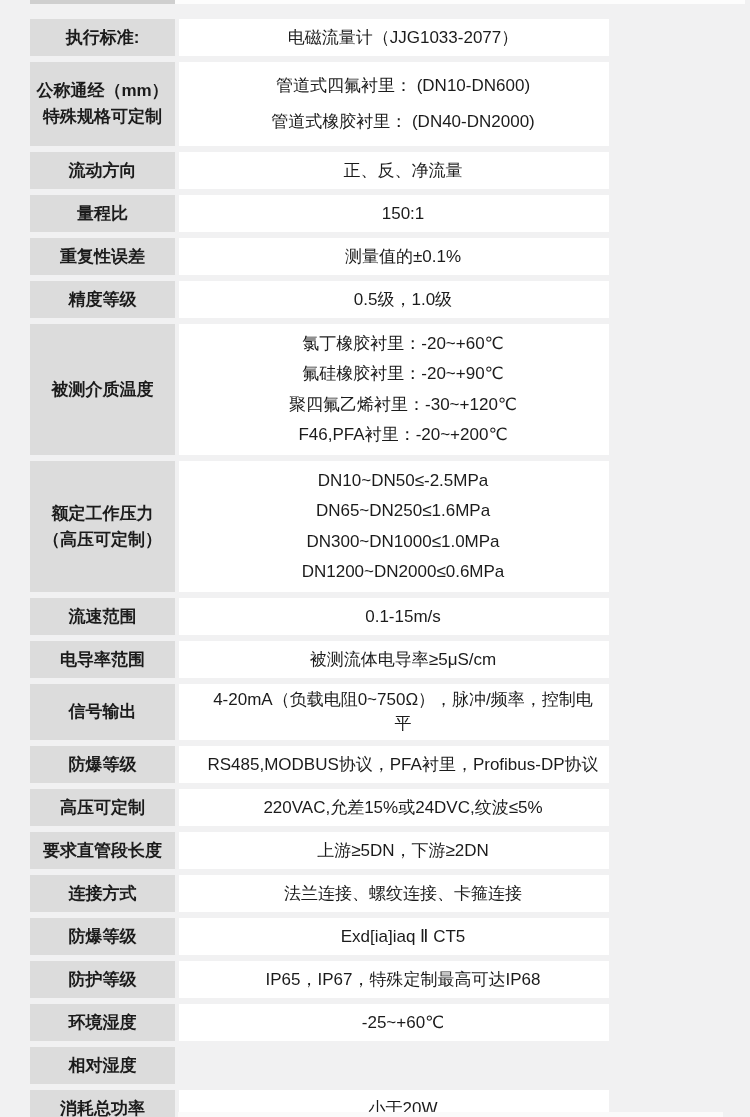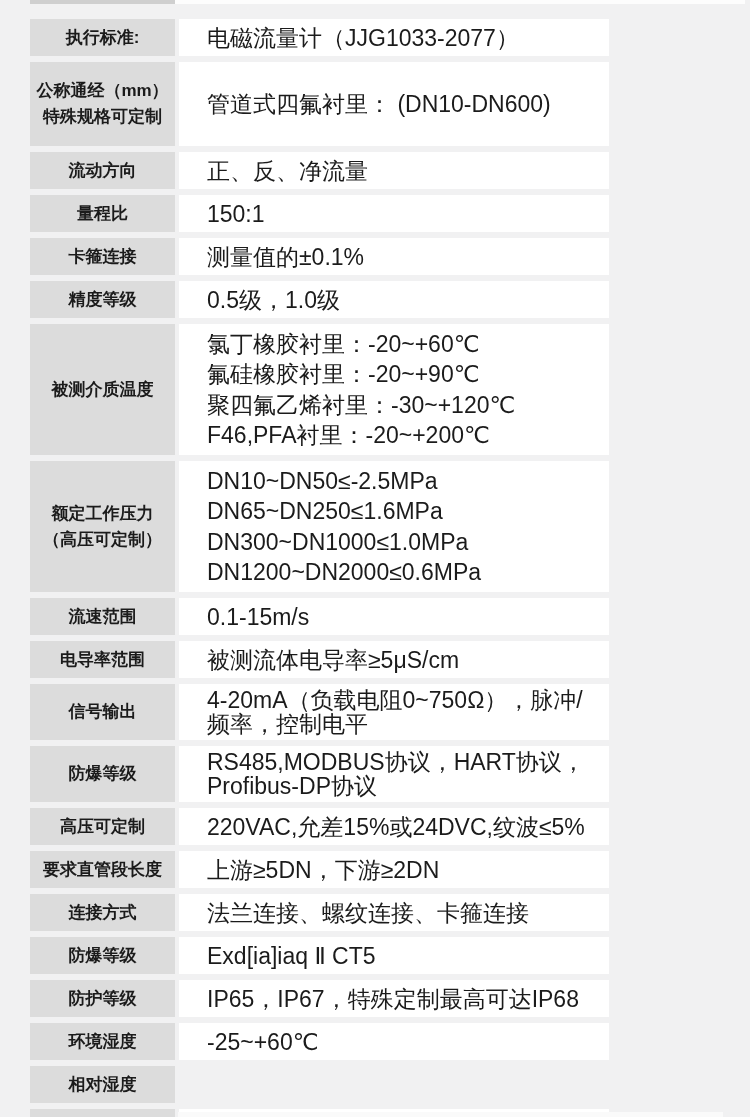--- a/index.html
+++ b/index.html
@@ -42,23 +42,23 @@
     font-weight:bold;
     text-align:center;
     font-size:17px;
     margin-right:4px;
     padding:4px 2px;
   }
   .label .lab-line{line-height:26px;}
   .value{
     flex:1 1 auto;
     background:var(--cell-bg);
-    font-size:23px;
+    font-size:17px;
     padding:4px 10px 4px 28px;
-    text-align:left;
+    text-align:center;
   }
   .value .val-line{line-height:32px;}
   .row.lines-1{min-height:37px;}
   .row.lines-1 .value .val-line{line-height:24px;}
   .row.lines-2{min-height:84px;}
   .row.lines-2 .value{justify-content:space-evenly;}
   .row.lines-4{min-height:131px;}
   .row.lines-4 .value{justify-content:space-evenly;}
   .row.lines-4 .value .val-line{line-height:30px;}
 </style>
@@ -79,20 +79,21 @@
       </div>
   </div>
 
   <div class="row lines-2">
     <div class="cell label">
         <div class="lab-line">公称通经（mm）</div>
         <div class="lab-line">特殊规格可定制</div>
       </div>
     <div class="cell value">
         <div class="val-line">管道式四氟衬里： (DN10-DN600)</div>
+        <div class="val-line">管道式橡胶衬里： (DN40-DN2000)</div>
       </div>
   </div>
 
   <div class="row lines-1">
     <div class="cell label">
         <div class="lab-line">流动方向</div>
       </div>
     <div class="cell value">
         <div class="val-line">正、反、净流量</div>
       </div>
@@ -102,21 +103,21 @@
     <div class="cell label">
         <div class="lab-line">量程比</div>
       </div>
     <div class="cell value">
         <div class="val-line">150:1</div>
       </div>
   </div>
 
   <div class="row lines-1">
     <div class="cell label">
-        <div class="lab-line">卡箍连接</div>
+        <div class="lab-line">重复性误差</div>
       </div>
     <div class="cell value">
         <div class="val-line">测量值的±0.1%</div>
       </div>
   </div>
 
   <div class="row lines-1">
     <div class="cell label">
         <div class="lab-line">精度等级</div>
       </div>
@@ -175,21 +176,21 @@
     <div class="cell value">
         <div class="val-line">4-20mA（负载电阻0~750Ω），脉冲/频率，控制电平</div>
       </div>
   </div>
 
   <div class="row lines-1">
     <div class="cell label">
         <div class="lab-line">防爆等级</div>
       </div>
     <div class="cell value">
-        <div class="val-line">RS485,MODBUS协议，HART协议，Profibus-DP协议</div>
+        <div class="val-line">RS485,MODBUS协议，PFA衬里，Profibus-DP协议</div>
       </div>
   </div>
 
   <div class="row lines-1">
     <div class="cell label">
         <div class="lab-line">高压可定制</div>
       </div>
     <div class="cell value">
         <div class="val-line">220VAC,允差15%或24DVC,纹波≤5%</div>
       </div>

